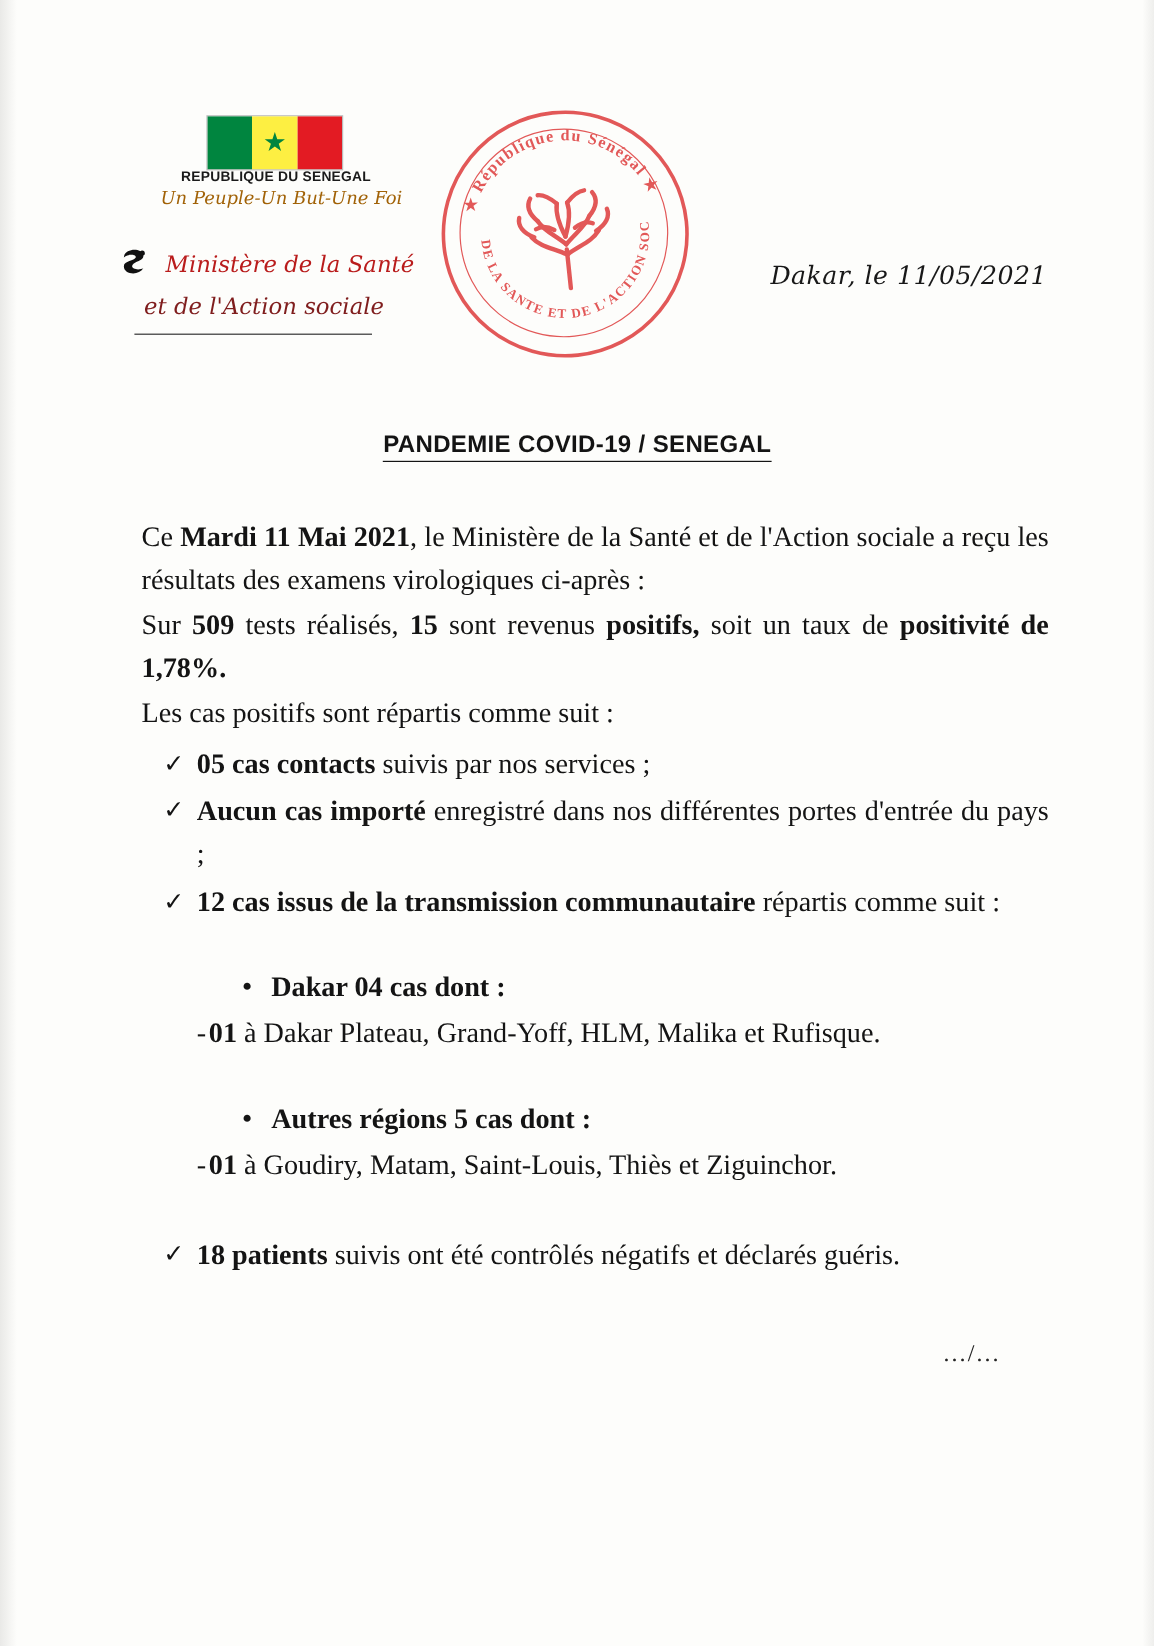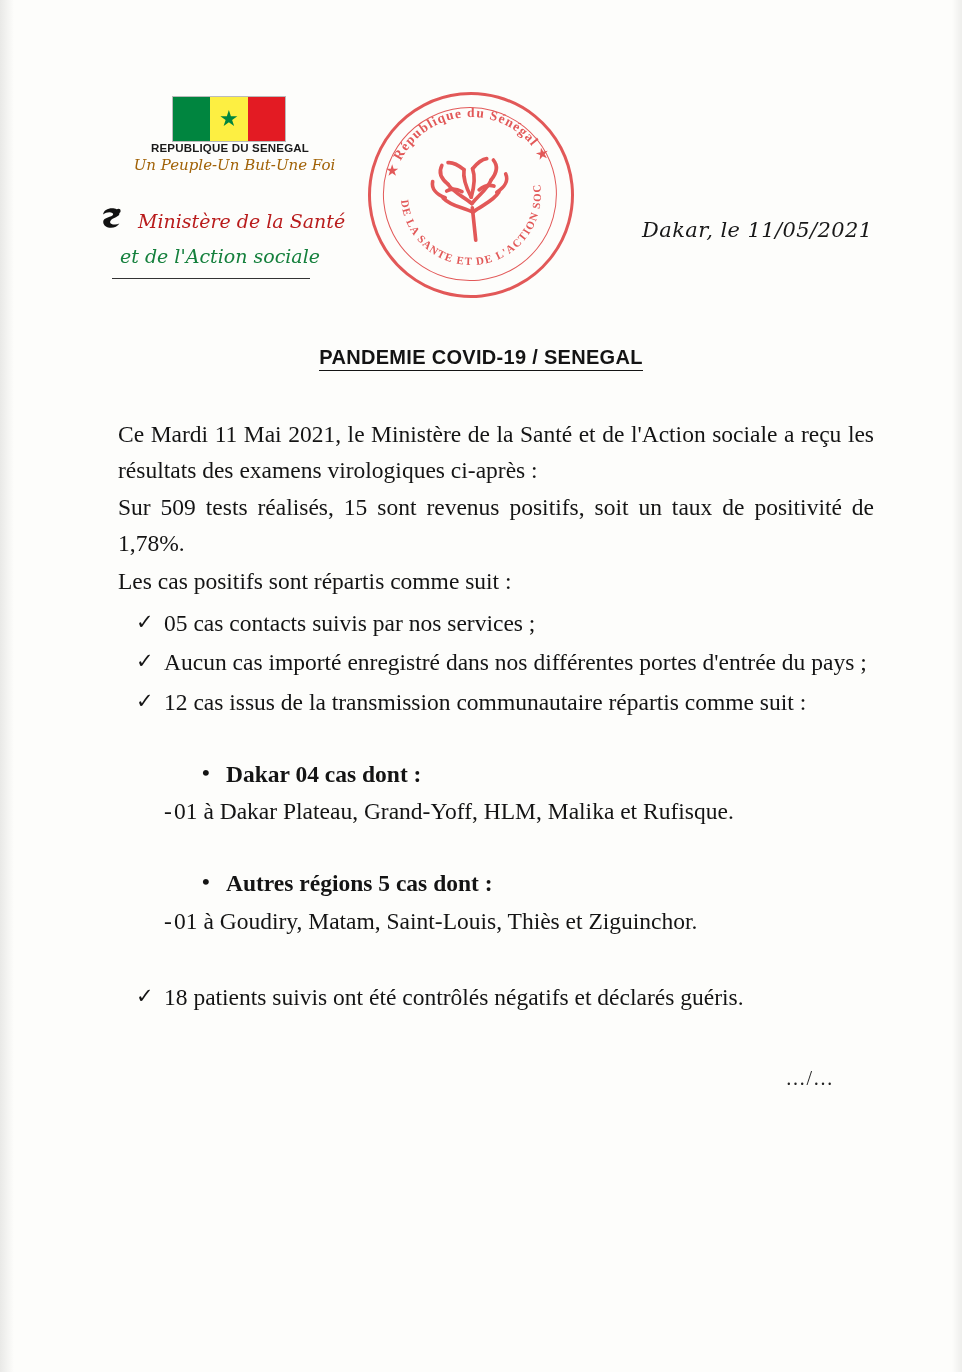--- a/index.html
+++ b/index.html
@@ -109,21 +109,21 @@
     font-size: 19px;
     color: #b91c1c;
   }
   .ministry-line2 {
     position: absolute;
     left: 120px;
     top: 245px;
     font-family: "DejaVu Serif", serif;
     font-style: italic;
     font-size: 19px;
-    color: #15803d;
+    color: #7f1d1d;
   }
   .ministry-rule {
     position: absolute;
     left: 112px;
     top: 278px;
     width: 198px;
     height: 1px;
     background: #333;
   }
   .stamp {
@@ -176,21 +176,21 @@
     margin-left: 20px;
   }
 
   
   .doc-title {
     text-align: center;
     font-family: "Liberation Sans", sans-serif;
     font-weight: bold;
     font-size: 20px;
     letter-spacing: 0.3px;
-    margin-top: 46px;
+    margin-top: 60px;
     color: #141414;
   }
   .doc-title span, .doc-subtitle span {
     border-bottom: 1.6px solid #141414;
     padding-bottom: 2px;
   }
   .doc-subtitle {
     text-align: center;
     font-family: "Liberation Sans", sans-serif;
     font-weight: bold;
@@ -203,21 +203,21 @@
   .body-wrap {
     margin: 48px 88px 0 118px;
     font-size: 23.5px;
     line-height: 1.52;
     color: #141414;
     text-align: justify;
   }
   .body-wrap p {
     margin: 0 0 2px 0;
   }
-  .b { font-weight: normal; }
+  .b { font-weight: bold; }
 
   ul.checks {
     list-style: none;
     margin: 6px 0 0 0;
     padding: 0;
   }
   ul.checks > li {
     position: relative;
     padding-left: 46px;
     margin-bottom: 4px;

